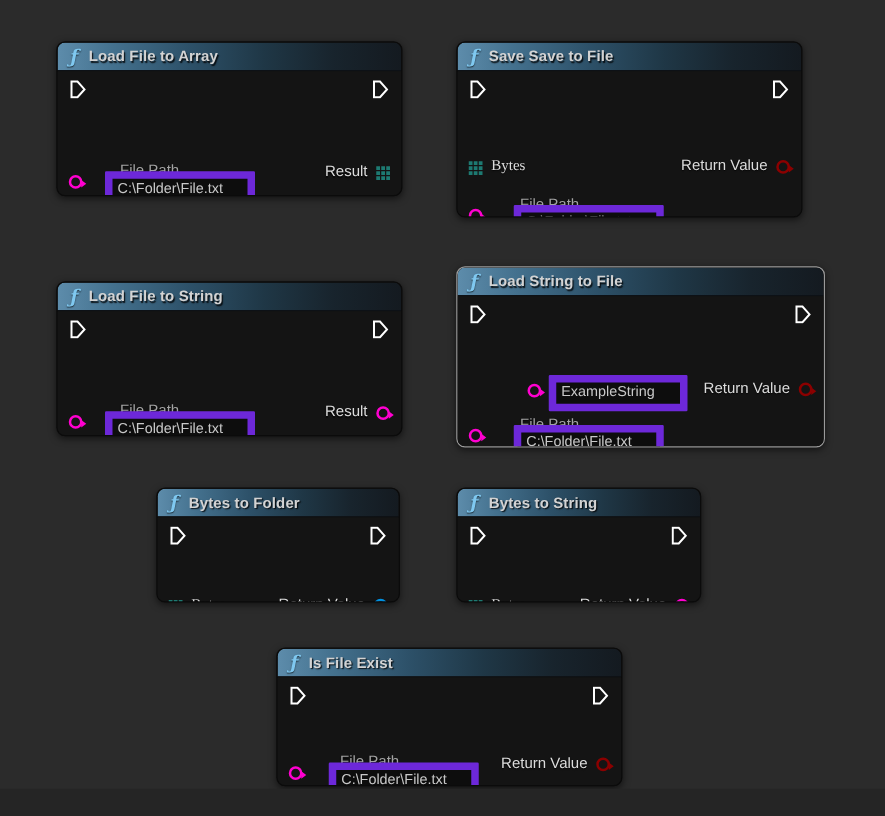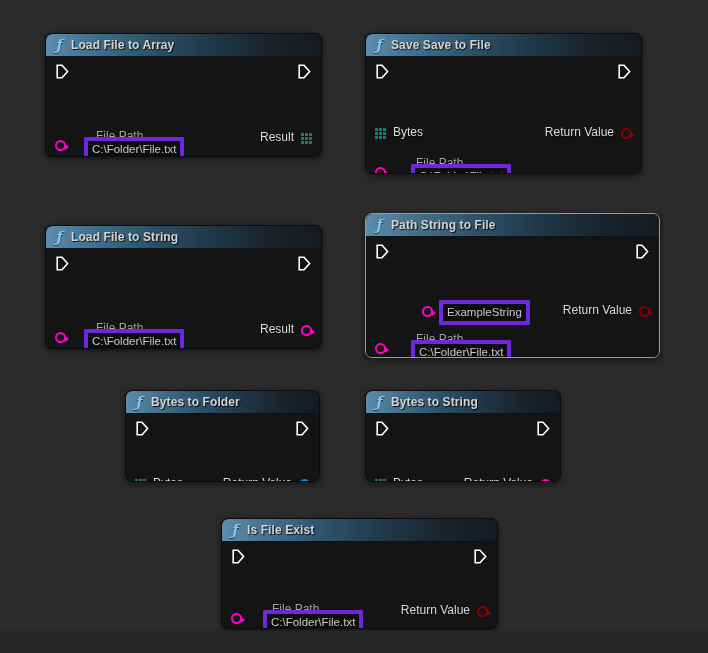--- a/index.html
+++ b/index.html
@@ -100,21 +100,21 @@
   }
   .pin-row.in  { left: 9px; }
   .pin-row.out { right: 9px; flex-direction: row-reverse; }
 
   .pin-label {
     font-size: 12px;
     color: #dcdcdc;
     white-space: nowrap;
     text-shadow: 0 1px 1px rgba(0,0,0,0.8);
   }
-  .pin-row.in .pin-label  { margin-left: 7px; }
+  .pin-row.in .pin-label  { margin-left: 7px; font-family: Liberation Serif, serif; }
   .pin-row.out .pin-label { margin-right: 7px; }
 
   
   .pin-circle {
     position: relative;
     width: 11px;
     height: 11px;
     flex: 0 0 auto;
   }
   .pin-circle .ring {
@@ -145,25 +145,25 @@
     gap: 1px;
     flex: 0 0 auto;
   }
   .pin-array i { display: block; background: currentColor; }
 
   
   .value-box {
     position: absolute;
     box-sizing: border-box;
     background: #0d0d0d;
-    border: 4px solid #6d28d9;
+    border: 6px solid #6d28d9;
     color: #c8c8c8;
     font-size: 11.5px;
     line-height: 15px;
-    padding: 1px 4px 1px 4px;
+    padding: 1px 20px 1px 4px;
     white-space: nowrap;
     border-radius: 1px;
   }
 
   
   .stacked-label {
     position: absolute;
     font-size: 12px;
     color: #a3a3a3;
     white-space: nowrap;
@@ -313,21 +313,21 @@
           </span>
         <span class="pin-label">Result</span>
       </span>
 
     </div>
   </div>
 
   <div class="node selected" style="left:365px; top:213px; width:295px; height:145px;">
     <div class="node-header">
       <span class="f-icon">ƒ</span>
-      <span class="node-title">Path String to File</span>
+      <span class="node-title">Load String to File</span>
     </div>
     <div class="node-body">
       <div class="exec-row">
         <span class="exec-pin left">
           <svg width="13" height="15" viewBox="0 0 13 15">
               <path d="M1.2 1.2 H6 L11.6 7.5 L6 13.8 H1.2 Z" fill="none" stroke="#ffffff" stroke-width="1.6"></path>
             </svg>
         </span>
         <span class="exec-pin right">
           <svg width="13" height="15" viewBox="0 0 13 15">

